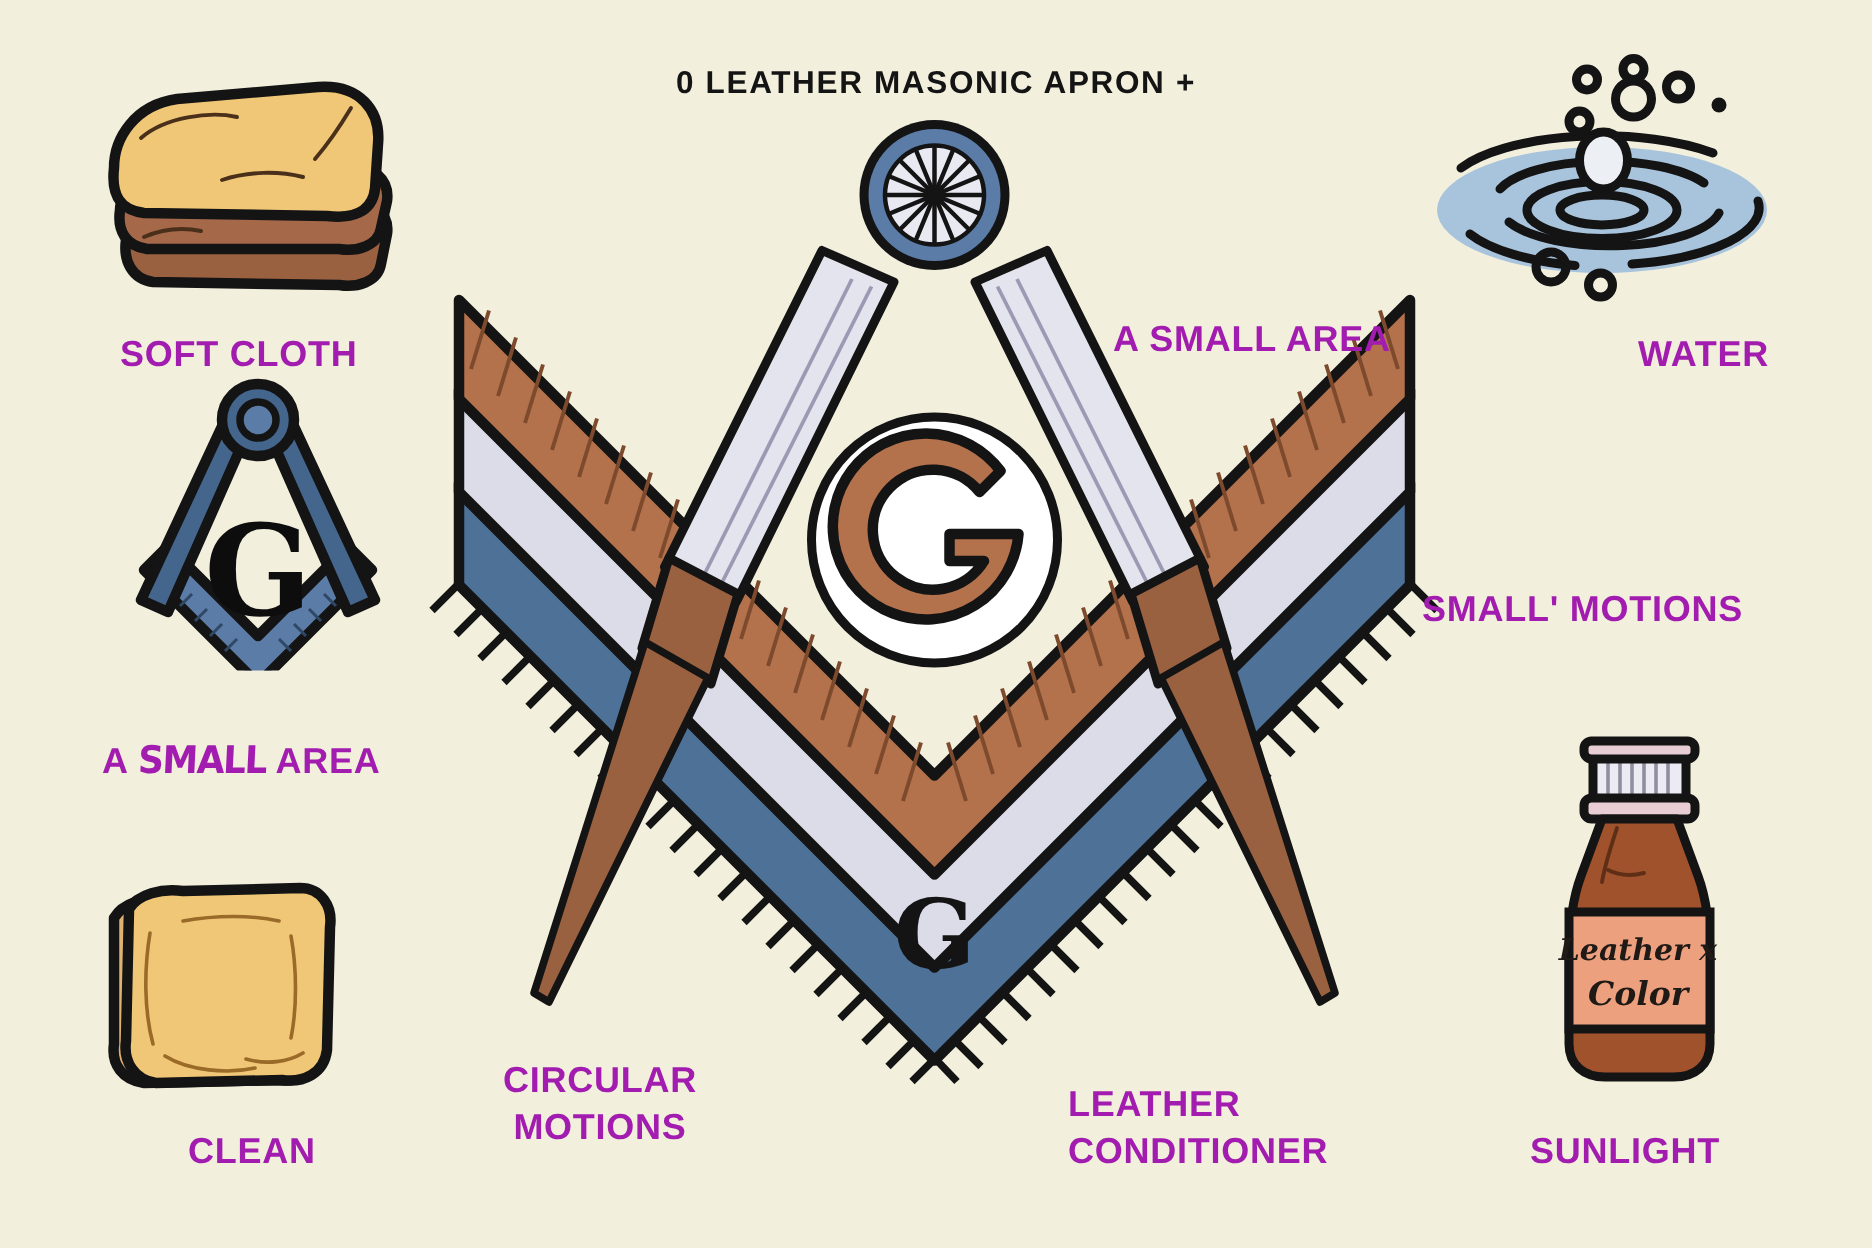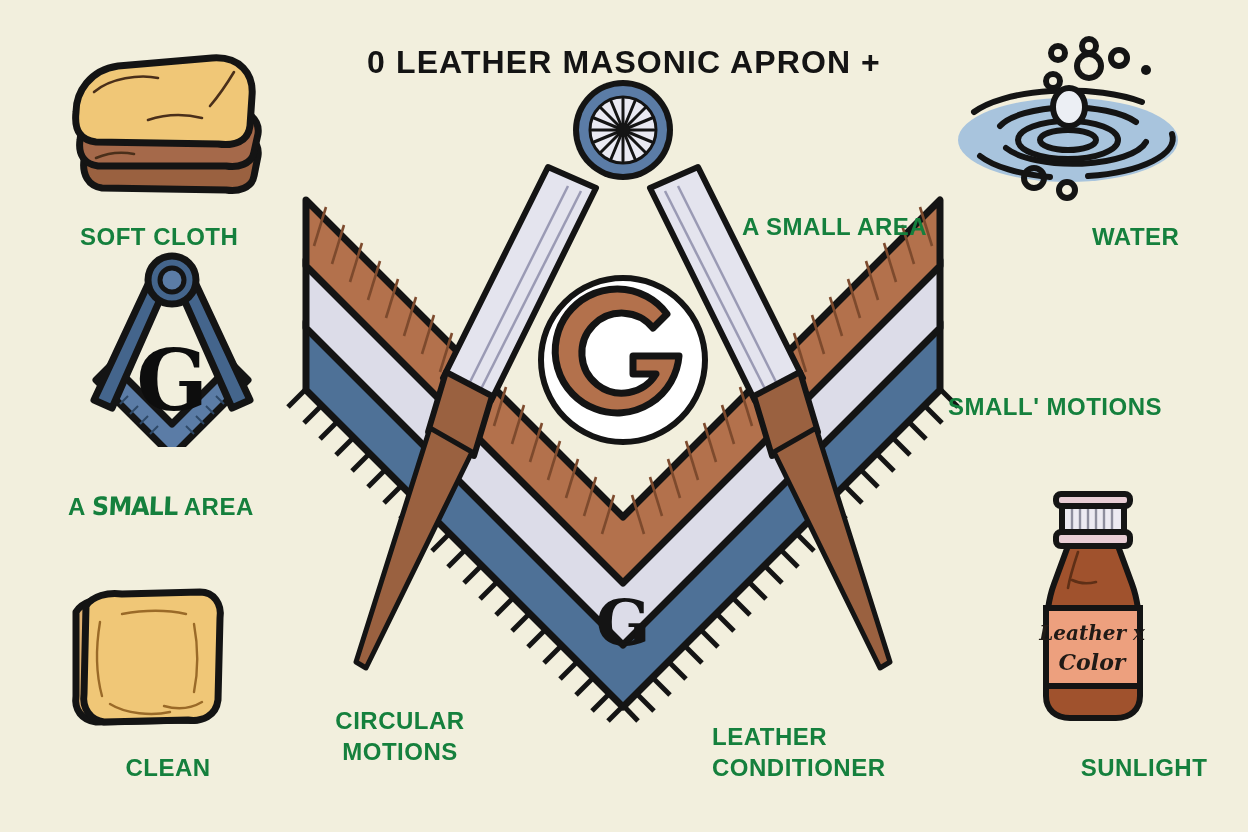--- a/index.html
+++ b/index.html
@@ -12,39 +12,39 @@
     position: relative;
     width: 1248px;
     height: 832px;
     background: #f2efdd;
     overflow: hidden;
     font-family: "Liberation Sans", sans-serif;
     -webkit-font-smoothing: antialiased;
   }
   .lbl {
     position: absolute;
-    color: #15803d;
+    color: #a21caf;
     font-family: "Liberation Sans", sans-serif;
     font-weight: 700;
     letter-spacing: 0.5px;
     text-transform: uppercase;
     line-height: 1.28;
     white-space: pre-line;
     text-align: center;
     user-select: none;
   }
   .title {
     position: absolute;
     left: 0;
     right: 0;
     top: 44px;
     text-align: center;
     font-family: "Liberation Sans", sans-serif;
     font-weight: 700;
-    font-size: 32px;
+    font-size: 21px;
     letter-spacing: 1.1px;
     color: #141414;
     text-transform: uppercase;
   }
   .icon-wrap { position: absolute; }
   .central { position: absolute; left: 278px; top: 60px; width: 690px; height: 700px; }
   .garble {
     display: inline-block;
     font-family: "DejaVu Sans", sans-serif;
     font-weight: 700;
@@ -349,15 +349,15 @@
 
   <div class="lbl" style="left:742px; top:212px; width:260px; text-align:left; font-size:24px;">A SMALL AREA</div>
 
   <div class="lbl" style="left:948px; top:392px; width:300px; text-align:left; font-size:24px;">SMALL' MOTIONS</div>
 
   <div class="lbl" style="left:712px; top:722px; width:260px; text-align:left; font-size:24px;">LEATHER
 CONDITIONER</div>
 
   <div class="lbl" style="left:1092px; top:222px; width:180px; text-align:left; font-size:24px;">WATER</div>
 
-  <div class="lbl" style="left:1044px; top:753px; width:200px; text-align:center; font-size:24px;">SUNLIGHT</div>
+  <div class="lbl" style="left:1020px; top:753px; width:200px; text-align:left; font-size:24px;">SUNLIGHT</div>
 
 </div>
 
 </body></html>

